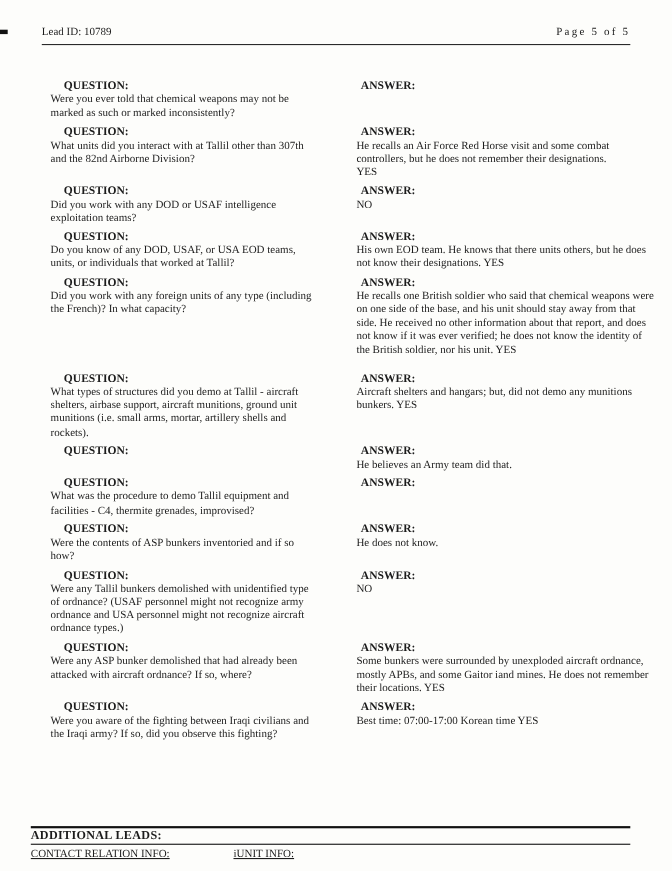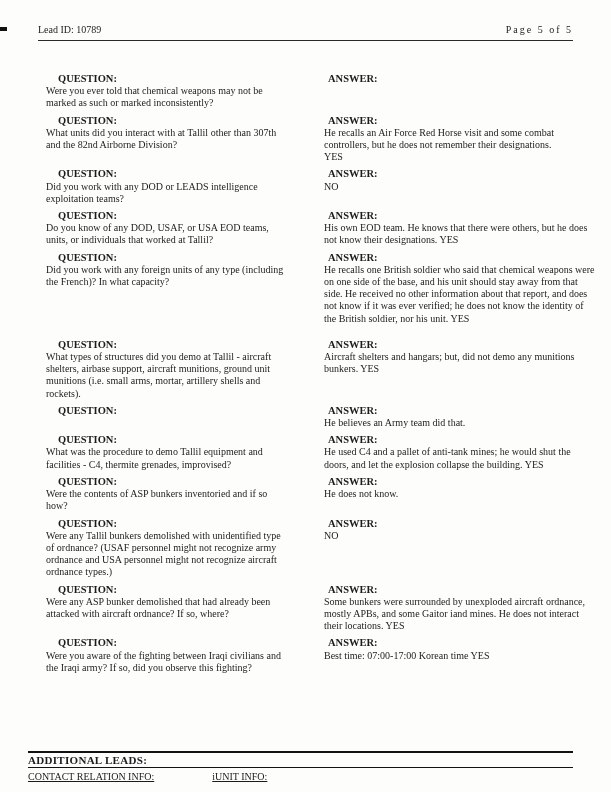--- a/index.html
+++ b/index.html
@@ -103,36 +103,36 @@
         <div class="a-col">
           <div class="label a-label">ANSWER:</div>
           <div class="text a-text">He recalls an Air Force Red Horse visit and some combat controllers, but he does not remember their designations.
 YES</div>
         </div>
       </section>
 
       <section class="qa-row">
         <div class="q-col">
           <div class="label q-label">QUESTION:</div>
-          <div class="text q-text">Did you work with any DOD or LEADS intelligence exploitation teams?</div>
+          <div class="text q-text">Did you work with any DOD or USAF intelligence exploitation teams?</div>
         </div>
         <div class="a-col">
           <div class="label a-label">ANSWER:</div>
           <div class="text a-text">NO</div>
         </div>
       </section>
 
       <section class="qa-row">
         <div class="q-col">
           <div class="label q-label">QUESTION:</div>
           <div class="text q-text">Do you know of any DOD, USAF, or USA EOD teams, units, or individuals that worked at Tallil?</div>
         </div>
         <div class="a-col">
           <div class="label a-label">ANSWER:</div>
-          <div class="text a-text">His own EOD team.  He knows that there were others, but he does not know their designations. YES</div>
+          <div class="text a-text">His own EOD team.  He knows that there units others, but he does not know their designations. YES</div>
         </div>
       </section>
 
       <section class="qa-row">
         <div class="q-col">
           <div class="label q-label">QUESTION:</div>
           <div class="text q-text">Did you work with any foreign units of any type (including the French)? In what capacity?</div>
         </div>
         <div class="a-col">
           <div class="label a-label">ANSWER:</div>
@@ -161,21 +161,20 @@
         </div>
       </section>
 
       <section class="qa-row">
         <div class="q-col">
           <div class="label q-label">QUESTION:</div>
           <div class="text q-text">What was the procedure to demo Tallil equipment and facilities - C4, thermite grenades, improvised?</div>
         </div>
         <div class="a-col">
           <div class="label a-label">ANSWER:</div>
-          <div class="text a-text">He used C4 and a pallet of anti-tank mines; he would shut the doors, and let the explosion collapse the building. YES</div>
         </div>
       </section>
 
       <section class="qa-row">
         <div class="q-col">
           <div class="label q-label">QUESTION:</div>
           <div class="text q-text">Were the contents of ASP bunkers inventoried and if so how?</div>
         </div>
         <div class="a-col">
           <div class="label a-label">ANSWER:</div>
@@ -194,21 +193,21 @@
         </div>
       </section>
 
       <section class="qa-row">
         <div class="q-col">
           <div class="label q-label">QUESTION:</div>
           <div class="text q-text">Were any ASP bunker demolished that had already been attacked with aircraft ordnance? If so, where?</div>
         </div>
         <div class="a-col">
           <div class="label a-label">ANSWER:</div>
-          <div class="text a-text">Some bunkers were surrounded by unexploded aircraft ordnance, mostly APBs, and some Gaitor iand mines.  He does not interact their locations. YES</div>
+          <div class="text a-text">Some bunkers were surrounded by unexploded aircraft ordnance, mostly APBs, and some Gaitor iand mines.  He does not remember their locations. YES</div>
         </div>
       </section>
 
       <section class="qa-row">
         <div class="q-col">
           <div class="label q-label">QUESTION:</div>
           <div class="text q-text">Were you aware of the fighting between Iraqi civilians and the Iraqi army?  If so, did you observe this fighting?</div>
         </div>
         <div class="a-col">
           <div class="label a-label">ANSWER:</div>

